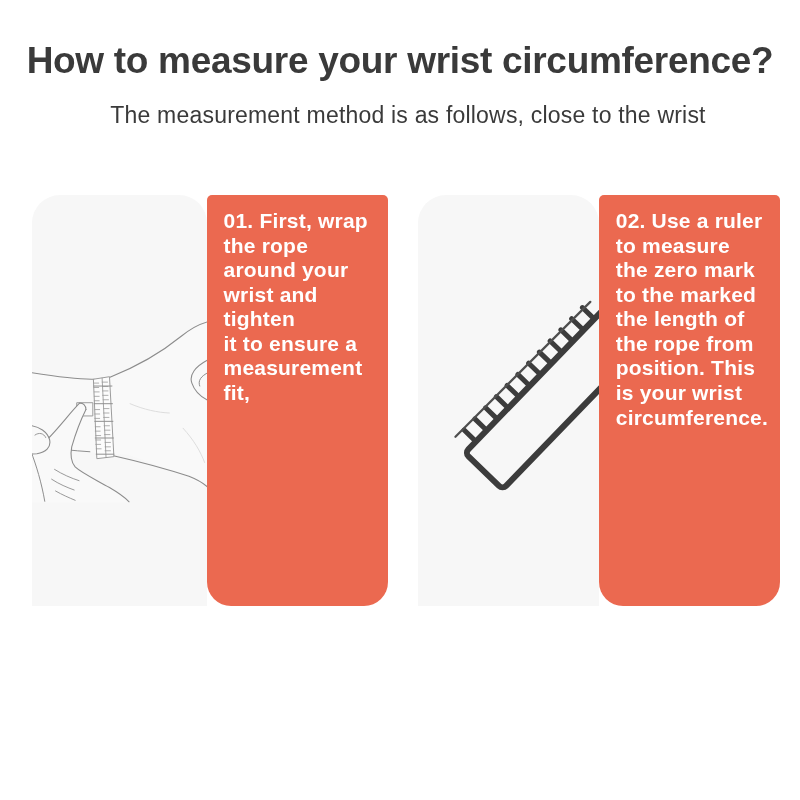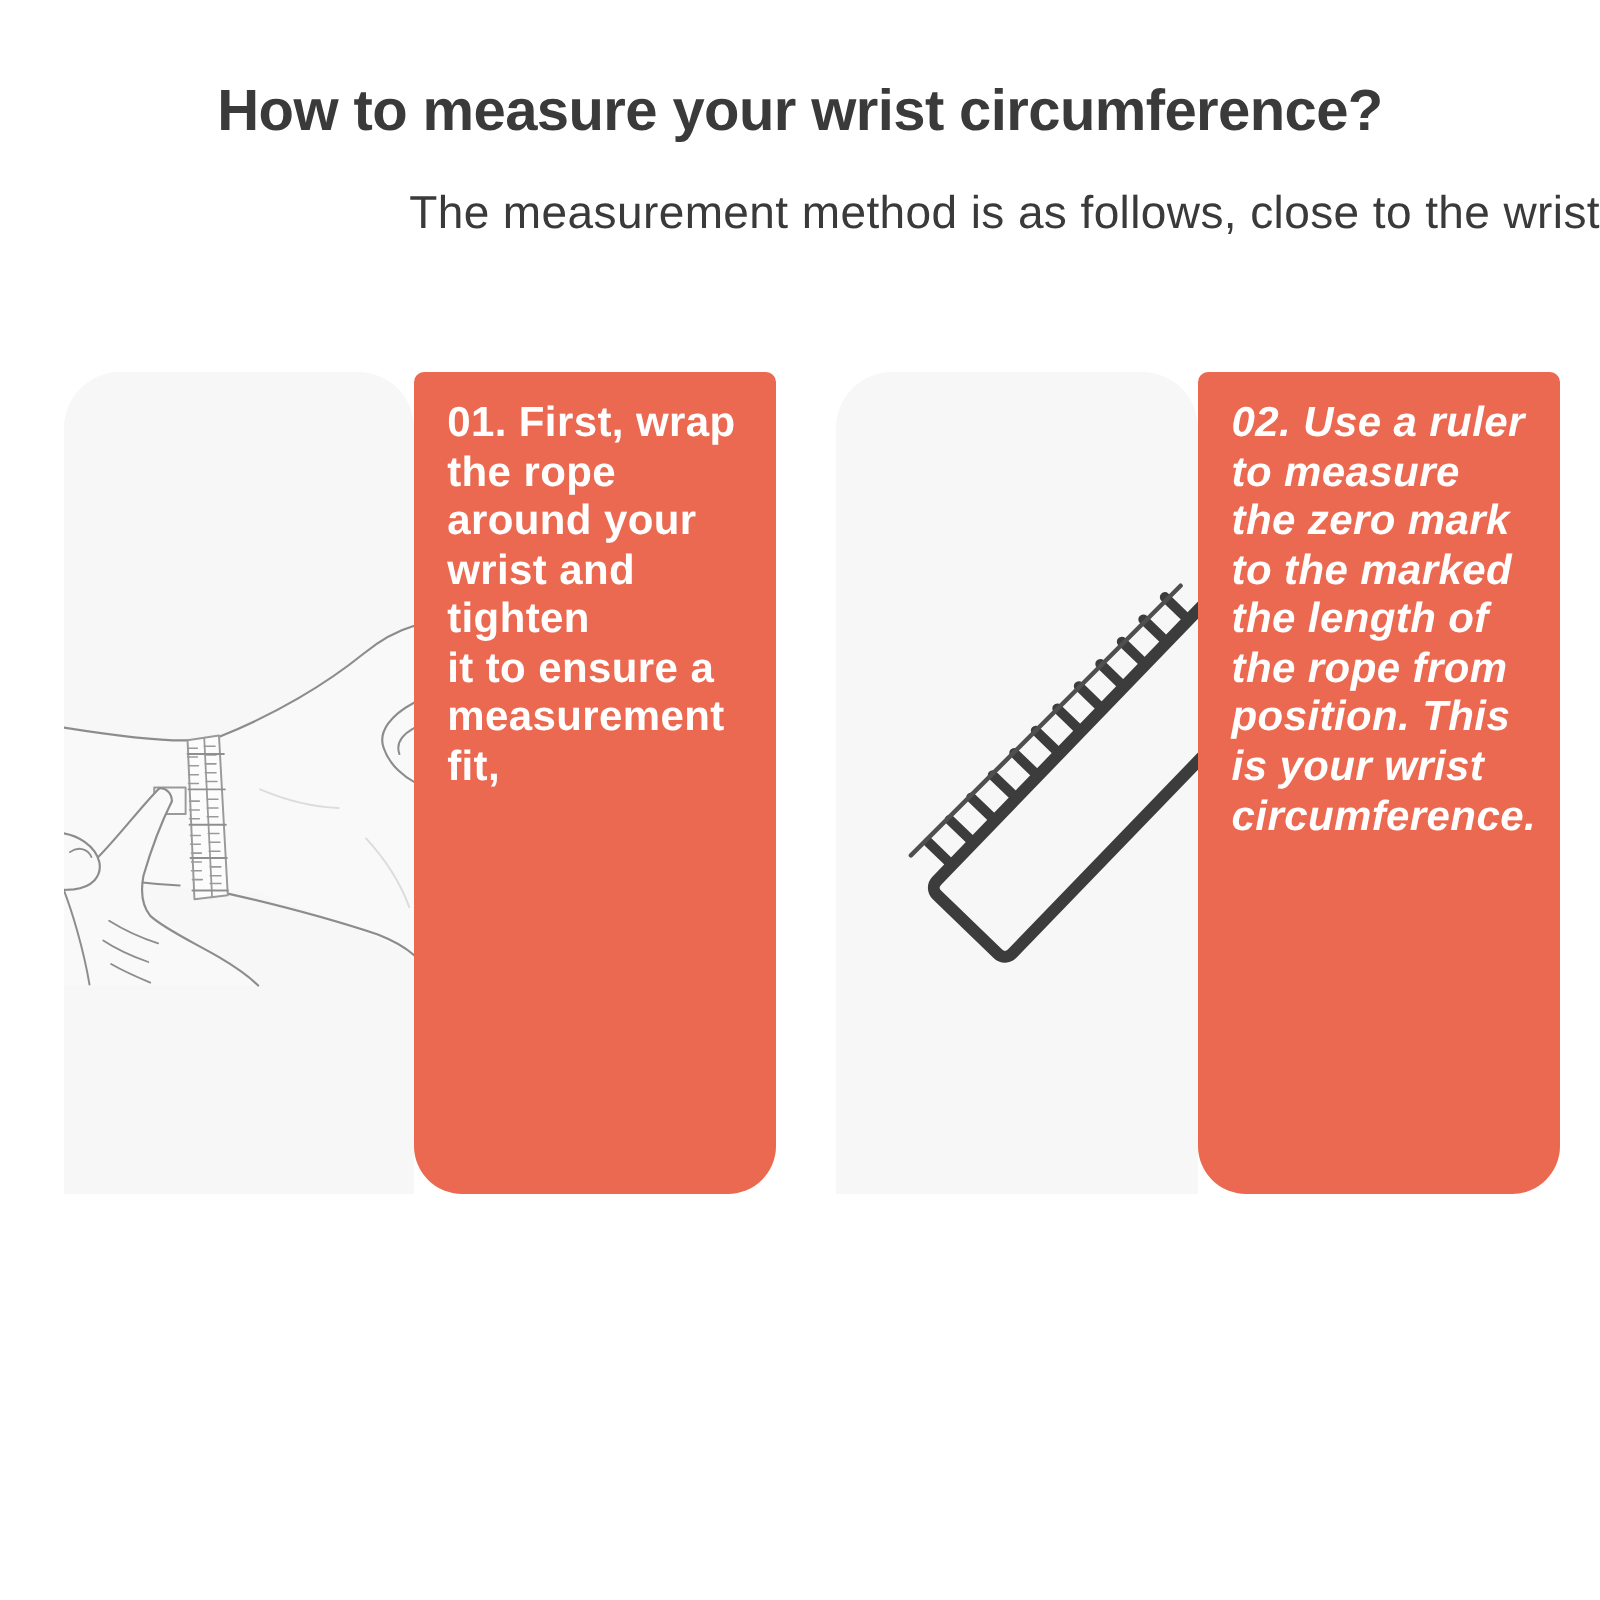--- a/index.html
+++ b/index.html
@@ -3,34 +3,34 @@
 <meta charset="utf-8">
 <style>
   html,body{margin:0;padding:0;background:#fff;}
   .page{
     width:800px;height:800px;background:#fff;overflow:hidden;
     font-family:"Liberation Sans","DejaVu Sans",sans-serif;
     position:relative;
   }
   h1.title{
     margin:0;padding-top:40px;text-align:center;
-    font-size:29px;font-weight:700;letter-spacing:-0.3px;
+    font-size:37px;font-weight:700;letter-spacing:-0.3px;
     color:var(--heading-text,#3a3a3a);
   }
   p.subtitle{
-    margin:20px 0 0 16px;text-align:right;
+    margin:20px 0 0 16px;text-align:center;
     font-size:23px;font-weight:400;letter-spacing:0.2px;
     color:var(--heading-text,#3a3a3a);
   }
   .cols{
     display:flex;gap:30px;margin:66px 20px 0 32px;
   }
   .col{display:flex;}
   .col-a{width:356px;}
-  .col-b{width:362px;font-style:italic;}
+  .col-b{width:362px;}
   .panel{
     height:411px;background:var(--panel-background,#f7f7f7);
     border-radius:28px 28px 0 0;overflow:hidden;
   }
   .panel svg{display:block;width:100%;height:100%;}
   .caption{
     background:var(--accent,#eb6950);
     color:var(--caption-text,#fff);
     border-radius:5px 5px 24px 24px;
     padding:14px 12px 10px 17px;

